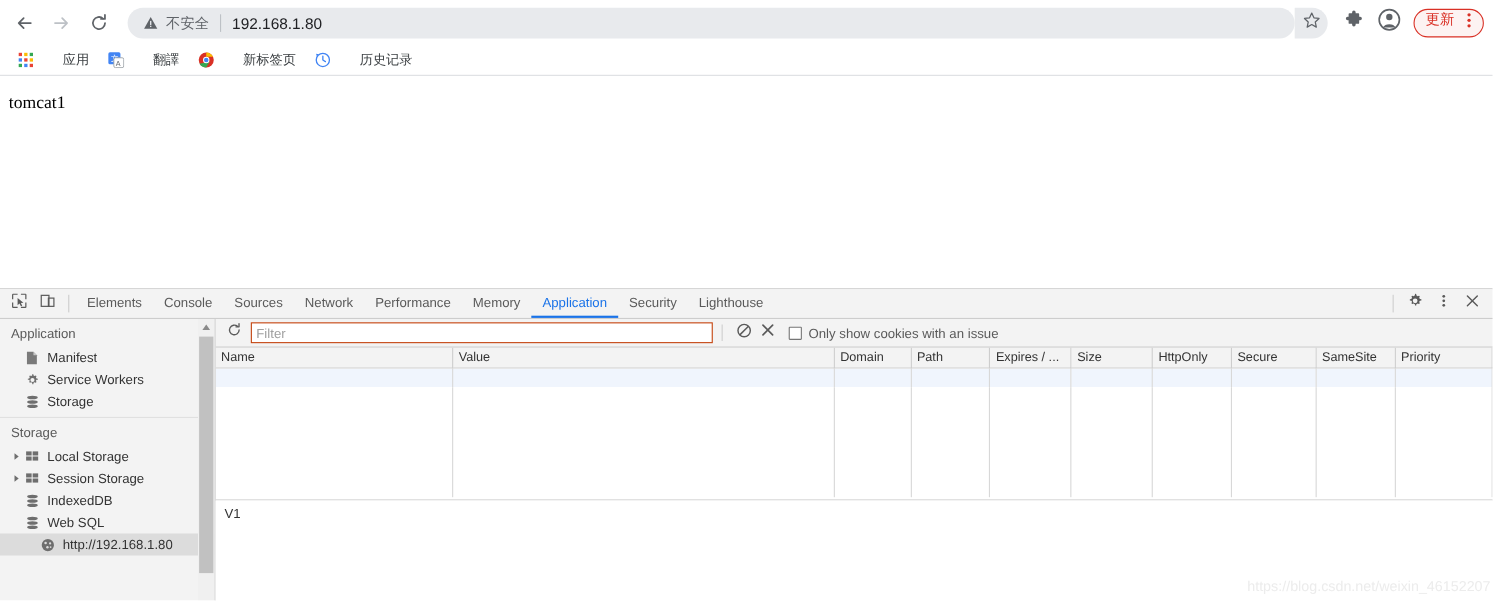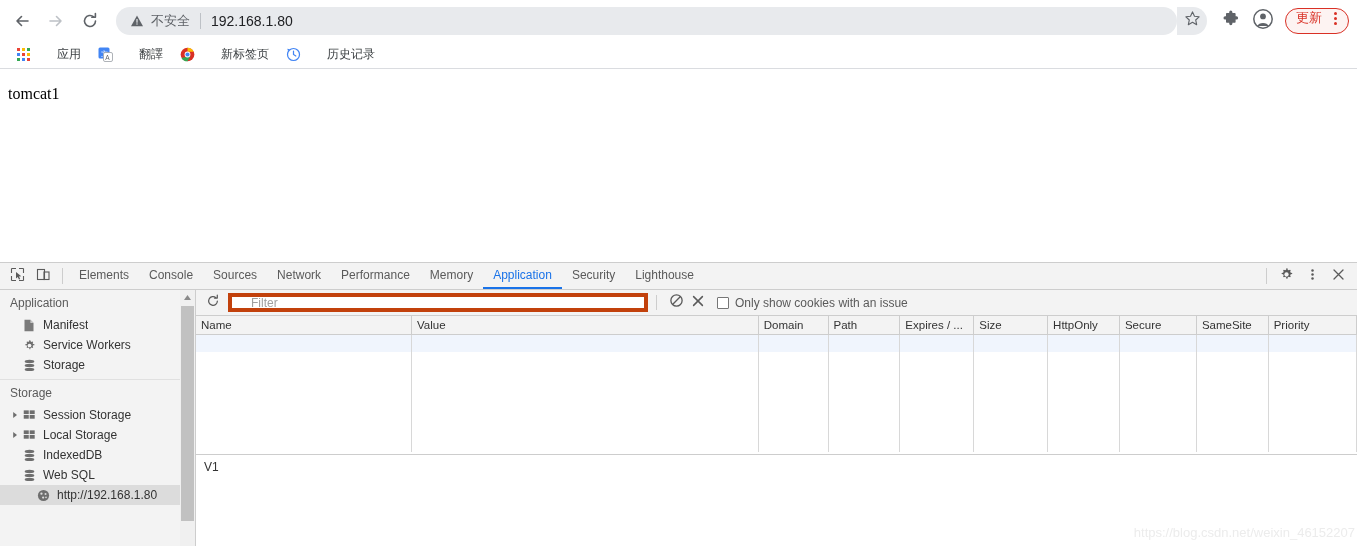--- a/index.html
+++ b/index.html
@@ -275,25 +275,25 @@
     padding: 0 6px;
   }
   .ct-icon {
     width: 22px; height: 22px;
     display: flex; align-items: center; justify-content: center;
     flex: 0 0 auto;
   }
   .filter-input {
     width: 420px;
     height: 19px;
-    border: 4px solid #c2410c;
+    border: 1px solid #c2410c;
     background: #fff;
     font-size: 12px;
     color: #5a5a5a;
-    padding: 0 19px;
+    padding: 0 4px;
     margin-left: 4px;
     font-family: "Liberation Sans", sans-serif;
     outline: none;
   }
   .filter-input::placeholder { color: #a0a0a0; }
   .ct-sep { width: 1px; height: 15px; background: #cdcdcd; margin: 0 8px; flex: 0 0 auto; }
   .ct-check-wrap { display: flex; align-items: center; margin-left: 8px; }
   .ct-checkbox {
     width: 12px; height: 12px;
     border: 1px solid #767676;
@@ -623,38 +623,38 @@
             </svg>
         </span>
         <span class="sb-icon">
           <svg width="13" height="12" viewBox="0 0 14 12">
             <rect x="0.8" y="1" width="5.4" height="4" fill="#6e6e6e"></rect>
             <rect x="7.2" y="1" width="5.4" height="4" fill="#6e6e6e"></rect>
             <rect x="0.8" y="6" width="5.4" height="4" fill="#6e6e6e"></rect>
             <rect x="7.2" y="6" width="5.4" height="4" fill="#6e6e6e"></rect>
           </svg>
         </span>
-        <span class="sb-label">Session Storage</span>
+        <span class="sb-label">Local Storage</span>
       </div>
 
       <div class="sb-item">
         <span class="sb-arrow">
           <svg width="8" height="8" viewBox="0 0 8 8">
               <path d="M2.2 1 L6 4 L2.2 7 Z" fill="#6e6e6e"></path>
             </svg>
         </span>
         <span class="sb-icon">
           <svg width="13" height="12" viewBox="0 0 14 12">
             <rect x="0.8" y="1" width="5.4" height="4" fill="#6e6e6e"></rect>
             <rect x="7.2" y="1" width="5.4" height="4" fill="#6e6e6e"></rect>
             <rect x="0.8" y="6" width="5.4" height="4" fill="#6e6e6e"></rect>
             <rect x="7.2" y="6" width="5.4" height="4" fill="#6e6e6e"></rect>
           </svg>
         </span>
-        <span class="sb-label">Local Storage</span>
+        <span class="sb-label">Session Storage</span>
       </div>
 
       <div class="sb-item">
         <span class="sb-arrow-spacer"></span>
         <span class="sb-icon">
           <svg width="13" height="13" viewBox="0 0 14 14">
             <ellipse cx="7" cy="2.6" rx="5.2" ry="1.7" fill="#6e6e6e"></ellipse>
             <ellipse cx="7" cy="6.9" rx="5.2" ry="1.7" fill="#6e6e6e"></ellipse>
             <ellipse cx="7" cy="11.2" rx="5.2" ry="1.7" fill="#6e6e6e"></ellipse>
           </svg>

